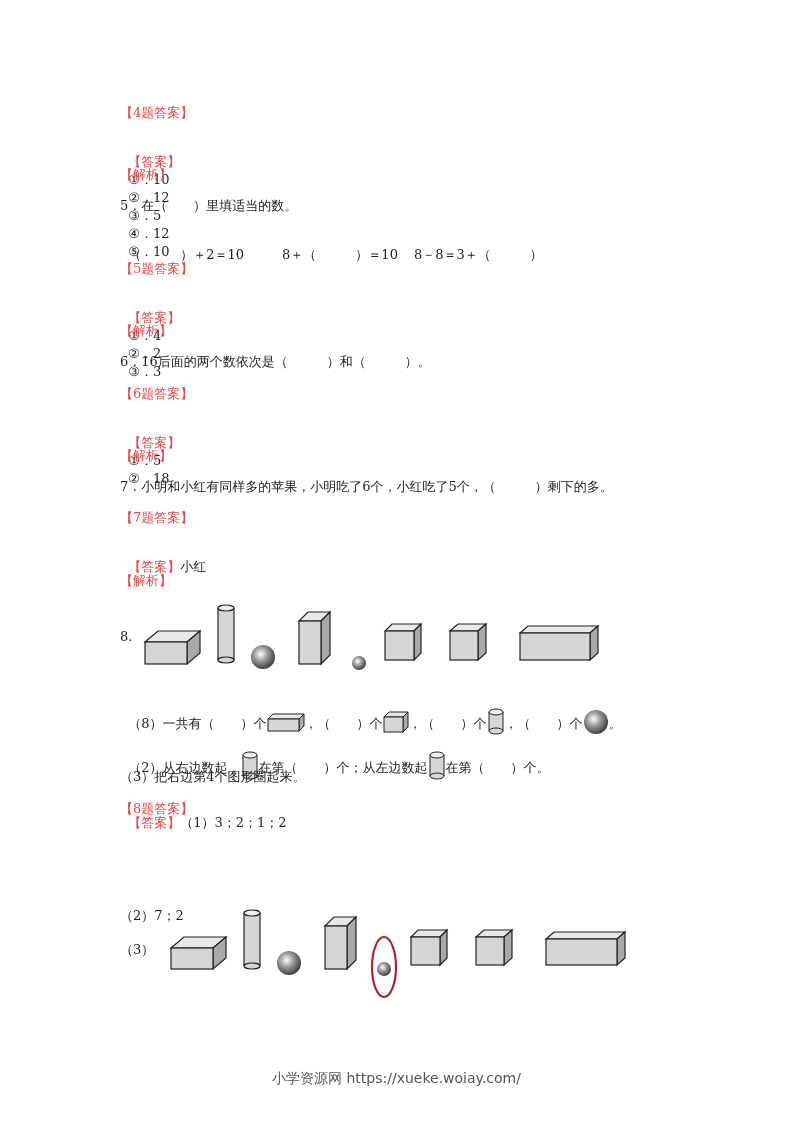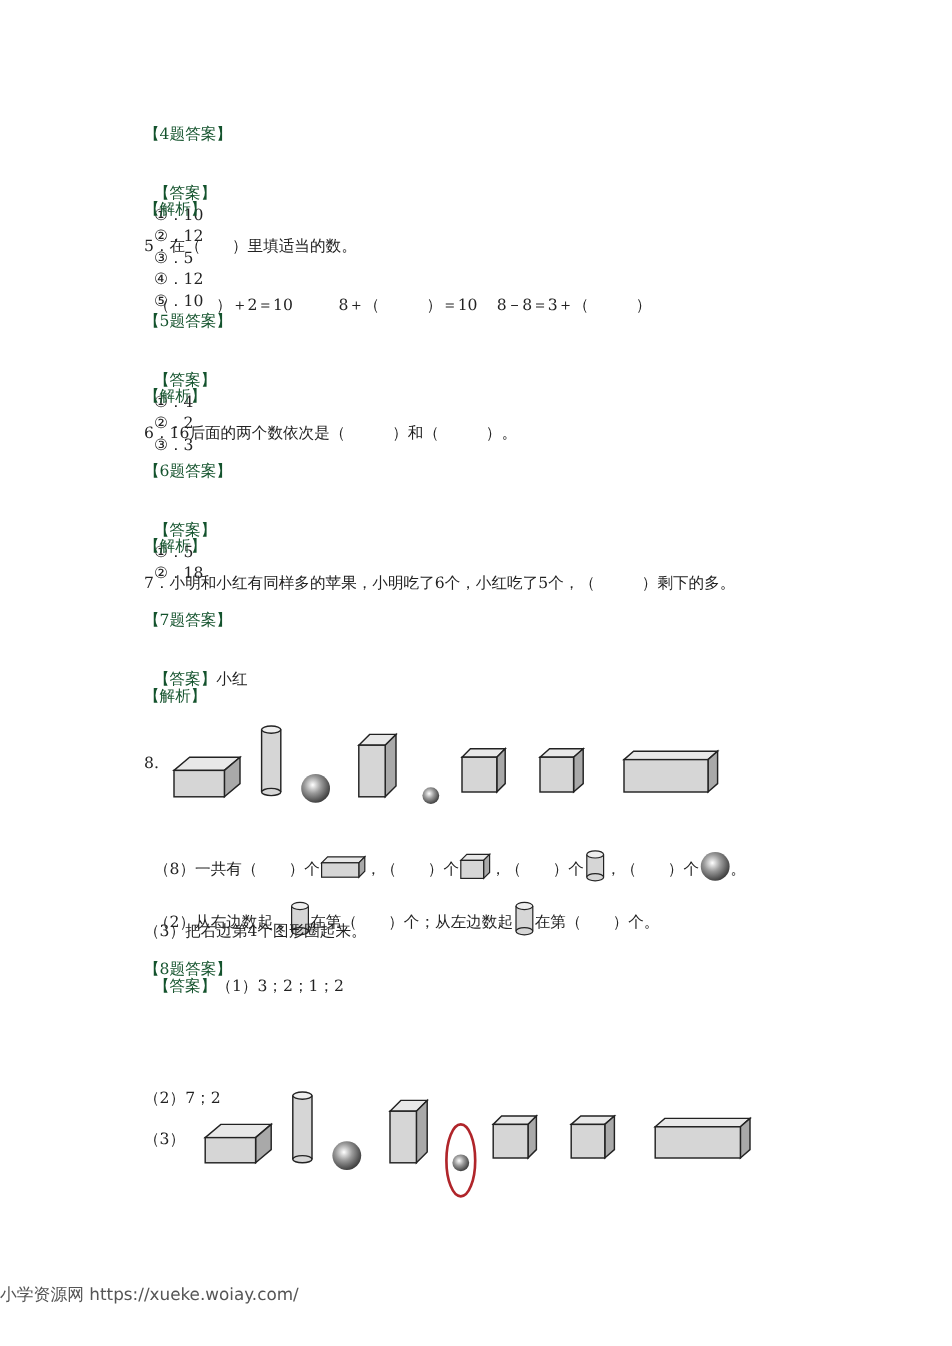--- a/index.html
+++ b/index.html
@@ -1,25 +1,25 @@
 <!DOCTYPE html>
 <html><head>
 <meta charset="utf-8">
 <style>
   html, body { margin: 0; padding: 0; background: #ffffff; }
   body { width: 793px; height: 1122px; position: relative; overflow: hidden;
          font-family: "DejaVu Serif", "Liberation Serif", serif; color: #222; }
   .line { position: absolute; left: 120px; font-size: 13px; line-height: 18px; white-space: pre; }
-  .tag { color: #14532d; }
+  .tag { color: #ef4444; }
   .ans-items span.item { display: inline-block; }
   .ans-items .gap { display: inline-block; width: 26px; }
   svg { position: absolute; overflow: visible; }
   .inline-shape { display: inline-block; vertical-align: middle; position: relative; }
   .inline-shape svg { position: static; }
-  .footer { position: absolute; top: 1070px; left: 0; width: 793px; text-align: left;
+  .footer { position: absolute; top: 1070px; left: 0; width: 793px; text-align: center;
             font-family: "DejaVu Sans", "Liberation Sans", sans-serif; font-size: 14px; color: #555; }
 </style>
 </head>
 <body>
 
 <svg width="0" height="0" style="position:absolute">
   <defs>
     <radialGradient id="sph" cx="40%" cy="38%" r="65%">
       <stop offset="0%" stop-color="#ffffff"></stop>
       <stop offset="45%" stop-color="#9a9a9a"></stop>

